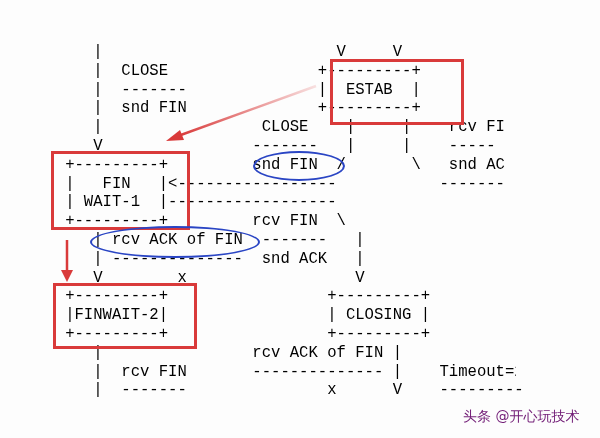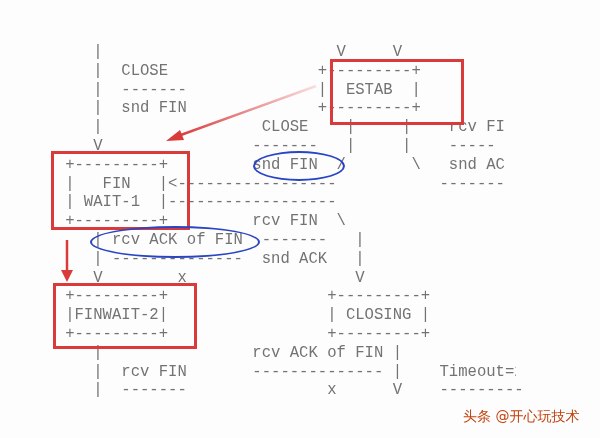--- a/index.html
+++ b/index.html
@@ -5,39 +5,39 @@
   html, body { margin: 0; padding: 0; }
   body {
     width: 600px; height: 438px; overflow: hidden;
     background: #fdfdfd; position: relative;
     font-family: "Liberation Mono", "DejaVu Sans Mono", monospace;
   }
   .canvas { position: absolute; left: 0; top: 0; width: 600px; height: 438px; }
   pre.ascii {
     position: absolute; left: 9px; top: 43px; margin: 0;
     font-family: "Liberation Mono", "DejaVu Sans Mono", monospace;
-    font-size: 15.6px; line-height: 18.8px; color: #737373;
+    font-size: 15.6px; line-height: 18.8px; color: #000000;
     letter-spacing: 0px; white-space: pre;
   }
   .line { display: block; height: 18.8px; }
   .red-box {
     position: absolute; border: 3px solid #d93a3a; box-sizing: border-box;
   }
   .blue-ellipse {
     position: absolute; border: 2.5px solid #2a45c4; border-radius: 50%; box-sizing: border-box;
   }
   .clip-right {
     position: absolute; left: 516px; top: 110px; width: 84px; height: 80px; background: #fdfdfd;
   }
   .clip-right2 {
     position: absolute; left: 516px; top: 355px; width: 84px; height: 30px; background: #fdfdfd;
   }
   .watermark {
     position: absolute; left: 463px; top: 408px;
-    font-family: "DejaVu Sans", sans-serif; font-size: 14px; color: #c2410c;
+    font-family: "DejaVu Sans", sans-serif; font-size: 14px; color: #701a75;
   }
   svg.arrows { position: absolute; left: 0; top: 0; }
 </style>
 </head>
 <body>
 
 <div class="canvas">
   <pre class="ascii"><span class="line">         |                         V     V</span><span class="line">         |  CLOSE                +---------+</span><span class="line">         |  -------              |  ESTAB  |</span><span class="line">         |  snd FIN              +---------+</span><span class="line">         |                 CLOSE    |     |    rcv FI</span><span class="line">         V                -------   |     |    -----</span><span class="line">      +---------+         snd FIN  /       \   snd AC</span><span class="line">      |   FIN   |&lt;-----------------           -------</span><span class="line">      | WAIT-1  |------------------</span><span class="line">      +---------+         rcv FIN  \</span><span class="line">         | rcv ACK of FIN  -------   |</span><span class="line">         | --------------  snd ACK   |</span><span class="line">         V        x                  V</span><span class="line">      +---------+                 +---------+</span><span class="line">      |FINWAIT-2|                 | CLOSING |</span><span class="line">      +---------+                 +---------+</span><span class="line">         |                rcv ACK of FIN |</span><span class="line">         |  rcv FIN       -------------- |    Timeout=2</span><span class="line">         |  -------               x      V    ---------</span></pre>
 
   <div class="clip-right"></div>

